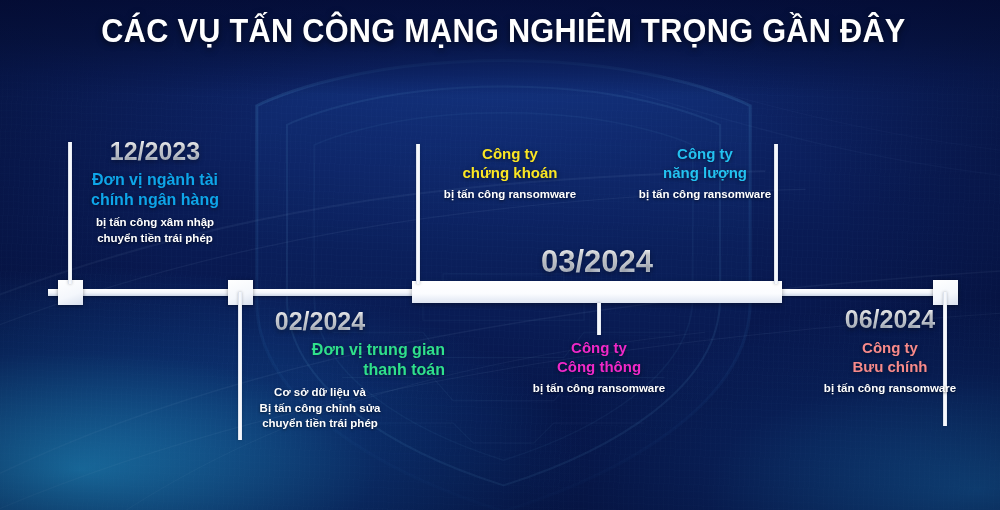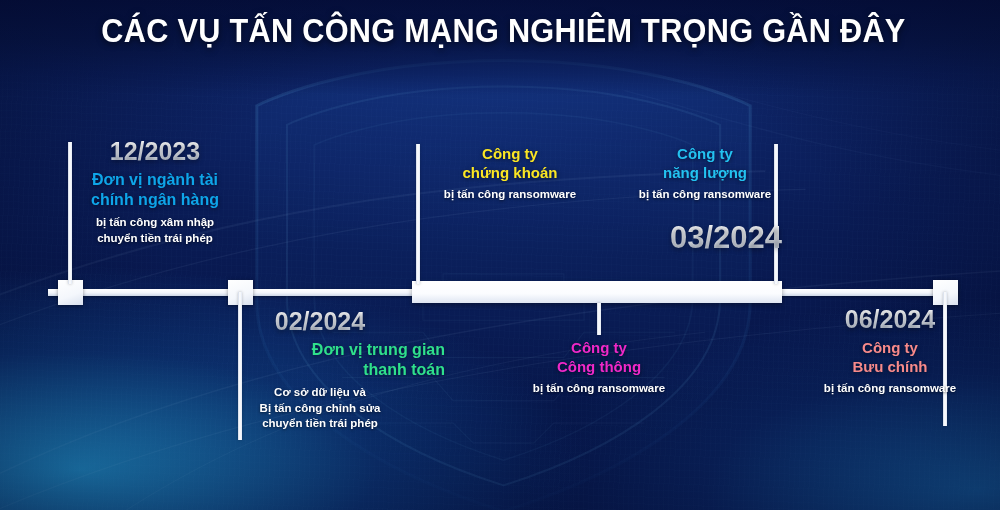--- a/index.html
+++ b/index.html
@@ -245,21 +245,21 @@
   <div class="entry" style="left:615px; top:144px; width:180px;">
     <div class="org small" style="margin-top: 0px; color: rgb(35, 194, 240);">
       <div>Công ty</div>
       <div>năng lượng</div>
     </div>
     <div class="desc">
       <div>bị tấn công ransomware</div>
     </div>
   </div>
 
-  <div class="mid-date" style="left:412px; top:220px; width:370px;text-align:right;">03/2024</div>
+  <div class="mid-date" style="left:412px; top:244px; width:370px;">03/2024</div>
 
   <div class="entry" style="left:509px; top:338px; width:180px;">
     <div class="org small" style="margin-top: 0px; color: rgb(240, 40, 200);">
       <div>Công ty</div>
       <div>Công thông</div>
     </div>
     <div class="desc">
       <div>bị tấn công ransomware</div>
     </div>
   </div>

